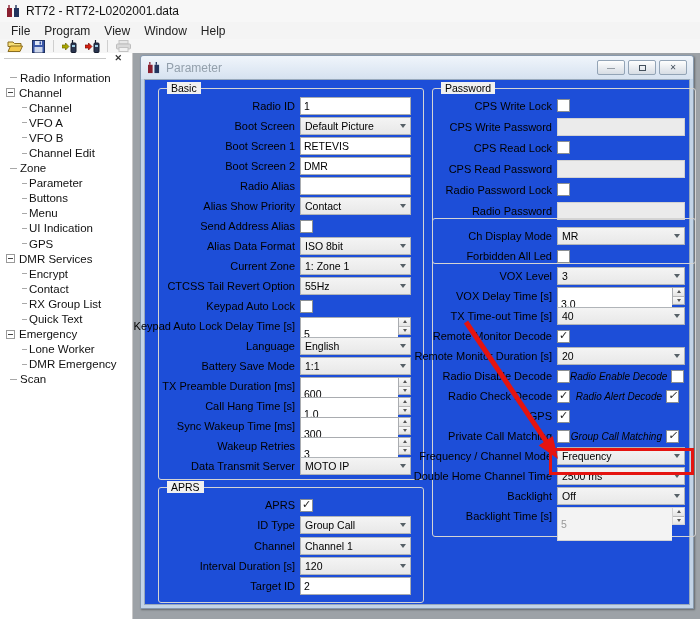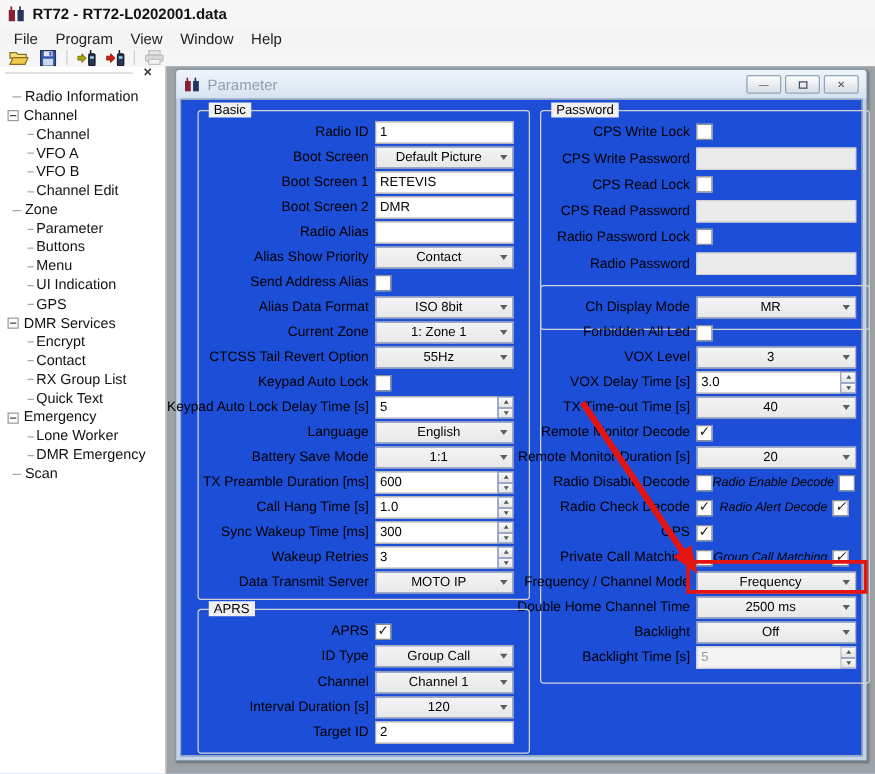--- a/index.html
+++ b/index.html
@@ -1,21 +1,21 @@
 <!DOCTYPE html>
 <html><head>
 <meta charset="utf-8">
 <style>
   * { margin:0; padding:0; box-sizing:border-box; }
   html,body { width:700px; height:619px; overflow:hidden; }
   body { font-family:"Liberation Sans", sans-serif; background:#f4f4f4; position:relative; }
 
   
   .titlebar { height:22px; background:#f7f7f7; display:flex; align-items:center; padding-left:6px; }
-  .titlebar .ttext { font-size:12px; color:#111; margin-left:5px;font-weight:bold; }
+  .titlebar .ttext { font-size:12px; color:#111; margin-left:5px; }
   .menubar { height:17px; background:#f4f4f4; display:flex; align-items:center; padding-left:4px; }
   .menu-item { font-size:12px; color:#222; padding:1px 7px; }
   .toolbar { height:15px; background:#f6f6f6; border-bottom:1px solid #d8d8d8; display:flex; align-items:center; padding-left:5px; gap:3px; }
   .tbtn { width:20px; height:14px; display:flex; align-items:center; justify-content:center; }
   .tsep { width:1px; height:12px; background:#cfcfcf; margin:0 2px; }
 
   .mainarea { position:absolute; top:53px; left:0; right:0; bottom:0; display:flex; }
 
   
   .sidepanel { width:133px; background:#fff; border-right:1px solid #c9c9c9; position:relative; }
@@ -41,35 +41,35 @@
   .dlg-title .dtext { font-size:12px; color:#93a0ac; margin-left:5px; flex:1; }
   .winbtn { width:28px; height:15px; border:1px solid #93a4b6; border-radius:2px; background:linear-gradient(#fefefe,#d7dde4); display:flex; align-items:center; justify-content:center; margin-left:3px; font-size:8px; color:#44505c; line-height:1; }
   .winbtn .sq { width:7px; height:6px; border:1px solid #44505c; display:block; }
   .dlg-client { position:absolute; left:3px; right:3px; top:23px; bottom:3px; background:#1d4ed8; border:1px solid #98a9bc; }
 
   
   .group { position:absolute; border:1px solid #d4d4d4; border-radius:3px; }
   .legend { position:absolute; top:-7px; left:8px; background:#f0f0f0; padding:0 4px; font-size:10.5px; color:#000; }
   #grp-basic    { left:13px;  top:8px;   width:266px; height:392px; --ctlw:111px; --pad:12px; --rowh:20px;   --off:7px; }
   #grp-password { left:287px; top:8px;   width:264px; height:176px; --ctlw:128px; --pad:10px; --rowh:21px;   --off:6px; }
-  #grp-misc     { left:287px; top:148px; width:264px; height:319px; --ctlw:128px; --pad:10px; --rowh:20px;   --off:7px; }
+  #grp-misc     { left:287px; top:138px; width:264px; height:319px; --ctlw:128px; --pad:10px; --rowh:20px;   --off:7px; }
   #grp-aprs     { left:13px;  top:407px; width:266px; height:116px; --ctlw:111px; --pad:12px; --rowh:20.3px; --off:7px; }
   .rows { position:absolute; left:0; right:0; top:var(--off); }
   .frow { position:relative; height:var(--rowh); }
   .flabel { position:absolute; right:calc(var(--pad) + var(--ctlw) + 5px); top:50%; transform:translateY(-50%); font-size:11px; color:#000; white-space:nowrap;padding-left:28px; }
   .fctl { position:absolute; right:var(--pad); width:var(--ctlw); top:50%; transform:translateY(-50%); height:18px; display:flex; align-items:center; }
 
   
   .tinput { width:100%; height:18px; border:1px solid #a9acb0; background:#fff; font:10.5px "Liberation Sans",sans-serif; padding:0 3px; color:#000; }
   .tinput.dis { background:#ebebeb; border-color:#d2d2d2; }
-  .combo { width:100%; height:18px; border:1px solid #b0b4b8; background:linear-gradient(#f4f4f4,#e8e8e8); display:flex; align-items:center; padding:5px 4px; position:relative;text-align:center; }
+  .combo { width:100%; height:18px; border:1px solid #b0b4b8; background:linear-gradient(#f4f4f4,#e8e8e8); display:flex; align-items:center; padding:5px 4px; position:relative; }
   .combo .cval { font-size:10.5px; color:#000; white-space:nowrap; overflow:hidden; flex:1; }
   .chev { width:0; height:0; border-left:3.5px solid transparent; border-right:3.5px solid transparent; border-top:4px solid #566066; margin-left:3px; flex:none; }
   .spin { width:100%; height:18px; display:flex; }
-  .sinput { flex:1; min-width:0; height:18px; border:1px solid #a9acb0; border-right:none; background:#fff; font:10.5px "Liberation Sans",sans-serif; padding:0 3px; color:#000; }
+  .sinput { flex:1; min-width:0; height:18px; border:1px solid #a9acb0; border-right:none; background:#fff; font:10.5px "Liberation Sans",sans-serif; padding:16px 3px; color:#000; }
   .spin.dis .sinput { background:#f3f3f3; color:#999; border-color:#d2d2d2; }
   .sbtns { width:13px; display:flex; flex-direction:column; border:1px solid #a9acb0; }
   .spin.dis .sbtns { border-color:#d2d2d2; }
   .sbtn { flex:1; background:linear-gradient(#fafafa,#e4e4e4); display:flex; align-items:center; justify-content:center; }
   .sbtn + .sbtn { border-top:1px solid #b8b8b8; }
   .arr-up { width:0;height:0;border-left:2.5px solid transparent;border-right:2.5px solid transparent;border-bottom:3.5px solid #555; }
   .arr-dn { width:0;height:0;border-left:2.5px solid transparent;border-right:2.5px solid transparent;border-top:3.5px solid #555; }
   .cb { width:13px; height:13px; border:1px solid #8a8f94; background:#fff; position:relative; flex:none; }
   .cb.checked::after { content:"✓"; position:absolute; left:1px; top:-2px; font-size:11px; color:#222; }
   .pair-right { margin-left:auto; margin-right:6px; display:flex; align-items:center;font-style:italic; }

